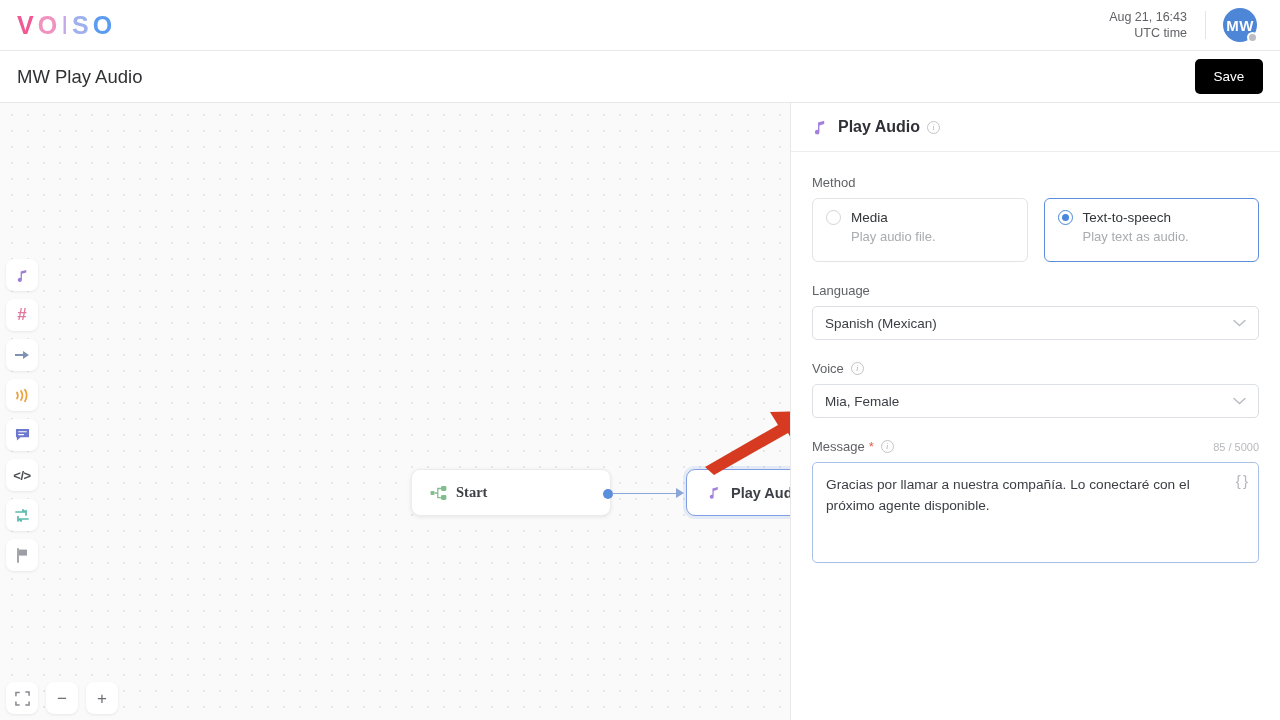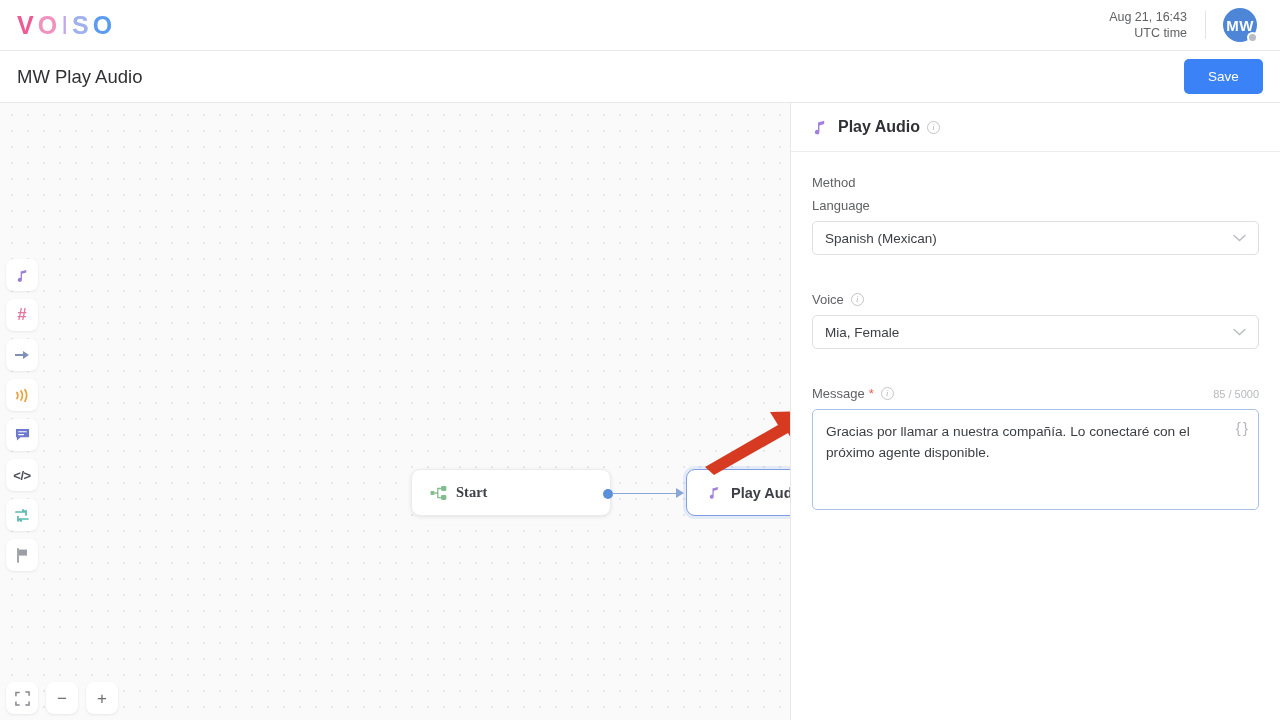--- a/index.html
+++ b/index.html
@@ -57,22 +57,22 @@
   .subbar {
     position: absolute; top: 51px; left: 0; width: 1280px; height: 52px;
     background: #fff; border-bottom: 1px solid #e8e8e8;
     display: flex; align-items: center;
   }
   .page-title {
     margin-left: 17px; font-size: 18.5px; color: #303133; font-weight: normal;
   }
   .save-btn {
     margin-left: auto; margin-right: 17px;
-    width: 79px; height: 35px; border-radius: 5px;
-    background: #3b82f6; color: #fff; border: none;
+    width: 68px; height: 35px; border-radius: 5px;
+    background: #000000; color: #fff; border: none;
     font-size: 13.5px; font-family: inherit; cursor: pointer;
     display: flex; align-items: center; justify-content: center;
   }
 
   
   .canvas {
     position: absolute; top: 103px; left: 0; width: 790px; height: 617px;
     background-color: #fafafa;
     background-image: radial-gradient(#e6e6e6 1.1px, transparent 1.2px);
     background-size: 16px 16px;
@@ -182,21 +182,21 @@
   .radio.on::after {
     content: ""; width: 7px; height: 7px; border-radius: 50%; background: #4a86da;
   }
   .method-name { font-size: 13.5px; color: #333538; }
   .method-sub { font-size: 13px; color: #a9abaf; margin-left: 25px; margin-top: 4px; }
 
   .select {
     height: 34px; border: 1px solid #dcdfe3; border-radius: 5px;
     display: flex; align-items: center; padding: 0 12px;
     font-size: 13.5px; color: #3b3e44; background: #fff; cursor: pointer;
-    margin-bottom: 37px;
+    margin-bottom: 21px;
   }
   .chev { margin-left: auto; color: #b9bcc1; display: flex; align-items: center; }
 
   .textarea-wrap {
     position: relative; border: 1px solid #a9c1e6; border-radius: 5px;
     height: 101px; padding: 11px 38px 10px 13px; background: #fff;
   }
   .textarea-text {
     font-size: 13.7px; color: #3b3e44; line-height: 21px;
     white-space: pre-wrap; outline: none;
@@ -340,20 +340,36 @@
       </span>
       <span class="panel-title">Play Audio</span>
       <span class="info-i">i</span>
     </div>
 
     <div class="panel-body">
 
       <div class="field-label">
         <span>Method</span>
       </div>
+      <div class="method-row">
+        <div class="method-card">
+          <div class="method-top">
+            <span class="radio"></span>
+            <span class="method-name">Media</span>
+          </div>
+          <div class="method-sub">Play audio file.</div>
+        </div>
+        <div class="method-card selected">
+          <div class="method-top">
+            <span class="radio on"></span>
+            <span class="method-name">Text-to-speech</span>
+          </div>
+          <div class="method-sub">Play text as audio.</div>
+        </div>
+      </div>
 
       <div class="field-label">
         <span>Language</span>
       </div>
       <div class="select">
         <span>Spanish (Mexican)</span>
         <span class="chev">
           <svg width="13" height="8" viewBox="0 0 13 8" aria-hidden="true">
             <path d="M1 1.4 L6.5 6.6 L12 1.4" stroke="#b9bcc1" stroke-width="1.4" fill="none" stroke-linecap="round"></path>
           </svg>

